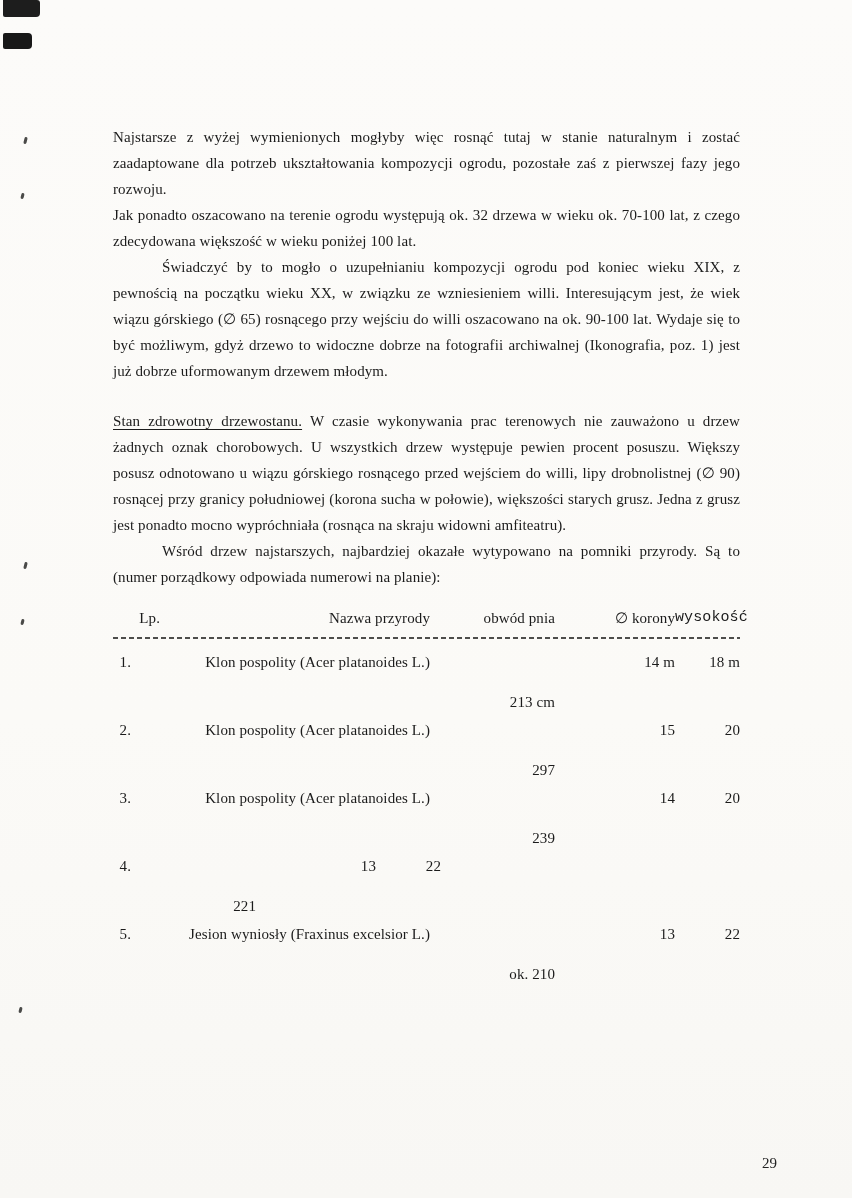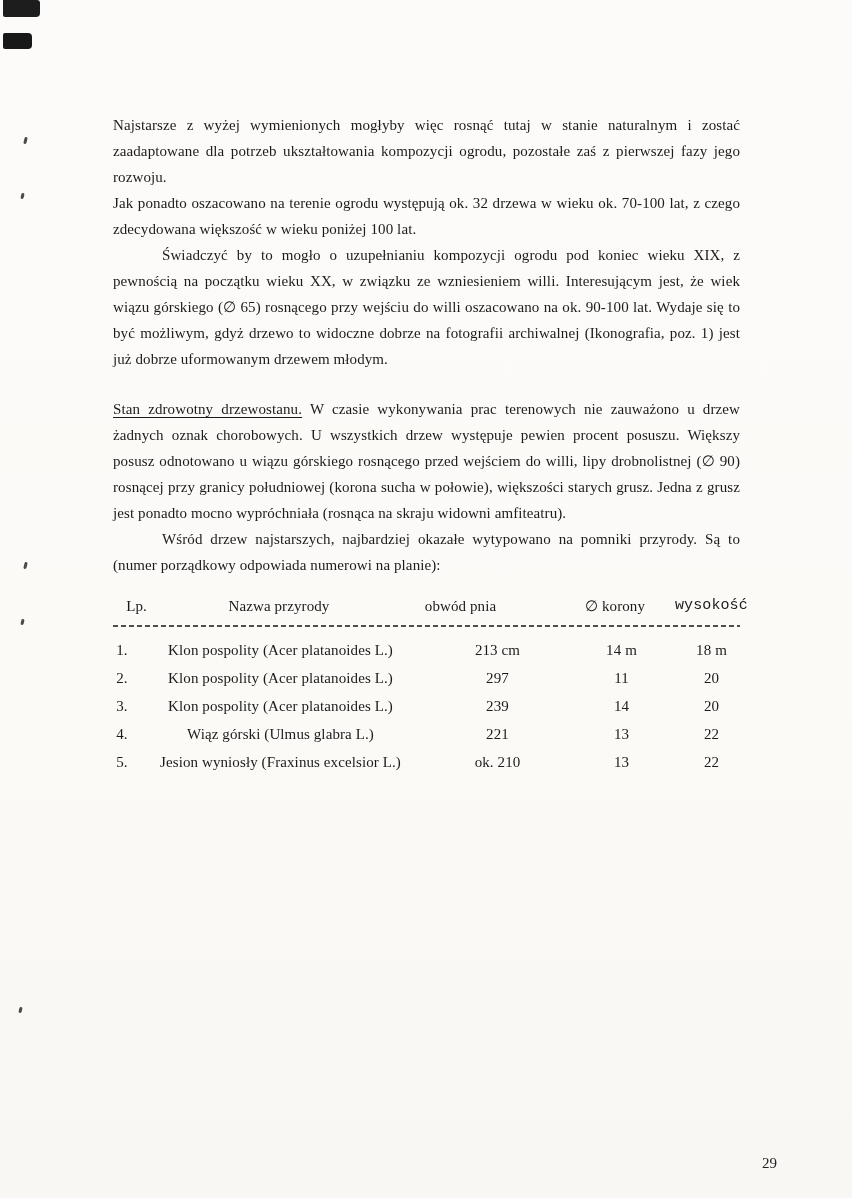--- a/index.html
+++ b/index.html
@@ -45,56 +45,56 @@
   }
   .speck.s1 { left: 24px; top: 137px; }
   .speck.s2 { left: 21px; top: 193px; height: 6px; }
   .speck.s3 { left: 24px; top: 562px; }
   .speck.s4 { left: 21px; top: 619px; height: 6px; }
   .speck.s5 { left: 19px; top: 1007px; height: 6px; }
 
   .content {
     position: absolute;
     left: 113px;
-    top: 112px;
+    top: 124px;
     width: 627px;
     font-size: 15px;
     line-height: 26px;
     text-align: justify;
     letter-spacing: 0.1px;
   }
   .content p { margin: 0; }
   p.indent { text-indent: 49px; }
   p.gap-before { margin-top: 24px; }
   .heading-underline {
     text-decoration: underline;
     text-underline-offset: 3px;
     text-decoration-thickness: 1px;
   }
 
   
   .tree-table {
     margin-top: 14px;
     font-size: 15px;
-    text-align: center;
+    text-align: right;
   }
   .thead, .trow {
     display: flex;
     line-height: 28px;
     white-space: nowrap;
   }
   .c-lp   { width: 47px; }
   .c-name { flex: 1; }
   .c-obwod { width: 125px; }
-  .c-korony { width: 120px; margin-left: 32px; }
+  .c-korony { width: 120px; }
   .c-wys  { width: 65px; font-family: Liberation Mono, monospace; }
 
   .r-lp   { width: 18px; }
   .r-name { flex: 1; }
-  .r-obwod  { width: 125px; padding-left: 10px; box-sizing: border-box; }
+  .r-obwod  { width: 125px; padding-left: 10px; box-sizing: border-box; margin-top: 40px; }
   .r-korony { width: 120px; padding-left: 13px; box-sizing: border-box; }
   .r-wys    { width: 65px;  padding-left: 8px;  box-sizing: border-box; }
 
   .dashline {
     height: 2px;
     margin: 5px 0 9px 0;
     background: repeating-linear-gradient(90deg, #4d4d4b 0px, #4d4d4b 5px, transparent 5px, transparent 8px);
   }
 
   .page-number {
@@ -144,33 +144,32 @@
         <span class="r-lp">1.</span>
         <span class="r-name">Klon pospolity (Acer platanoides L.)</span>
         <span class="r-obwod">213 cm</span>
         <span class="r-korony">14 m</span>
         <span class="r-wys">18 m</span>
       </div>
       <div class="trow">
         <span class="r-lp">2.</span>
         <span class="r-name">Klon pospolity (Acer platanoides L.)</span>
         <span class="r-obwod">297</span>
-        <span class="r-korony">11</span>
+        <span class="r-korony">15</span>
         <span class="r-wys">20</span>
       </div>
       <div class="trow">
         <span class="r-lp">3.</span>
         <span class="r-name">Klon pospolity (Acer platanoides L.)</span>
         <span class="r-obwod">239</span>
         <span class="r-korony">14</span>
         <span class="r-wys">20</span>
       </div>
       <div class="trow">
         <span class="r-lp">4.</span>
-        <span class="r-name">Wiąz górski (Ulmus glabra L.)</span>
         <span class="r-obwod">221</span>
         <span class="r-korony">13</span>
         <span class="r-wys">22</span>
       </div>
       <div class="trow">
         <span class="r-lp">5.</span>
         <span class="r-name">Jesion wyniosły  (Fraxinus excelsior L.)</span>
         <span class="r-obwod">ok. 210</span>
         <span class="r-korony">13</span>
         <span class="r-wys">22</span>

